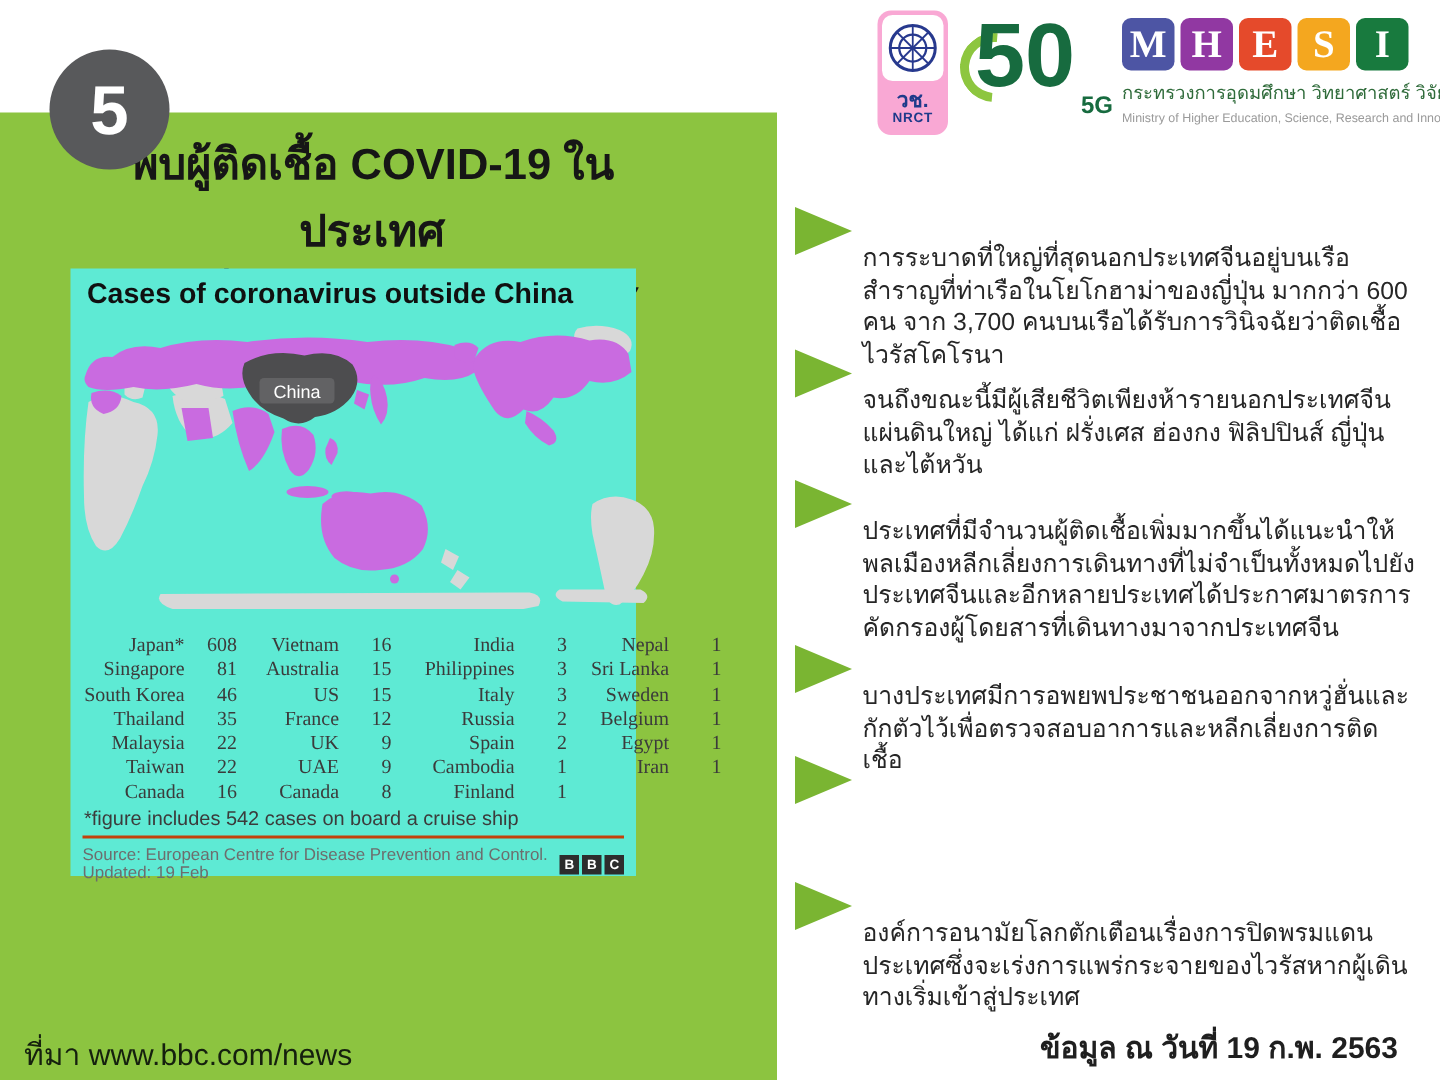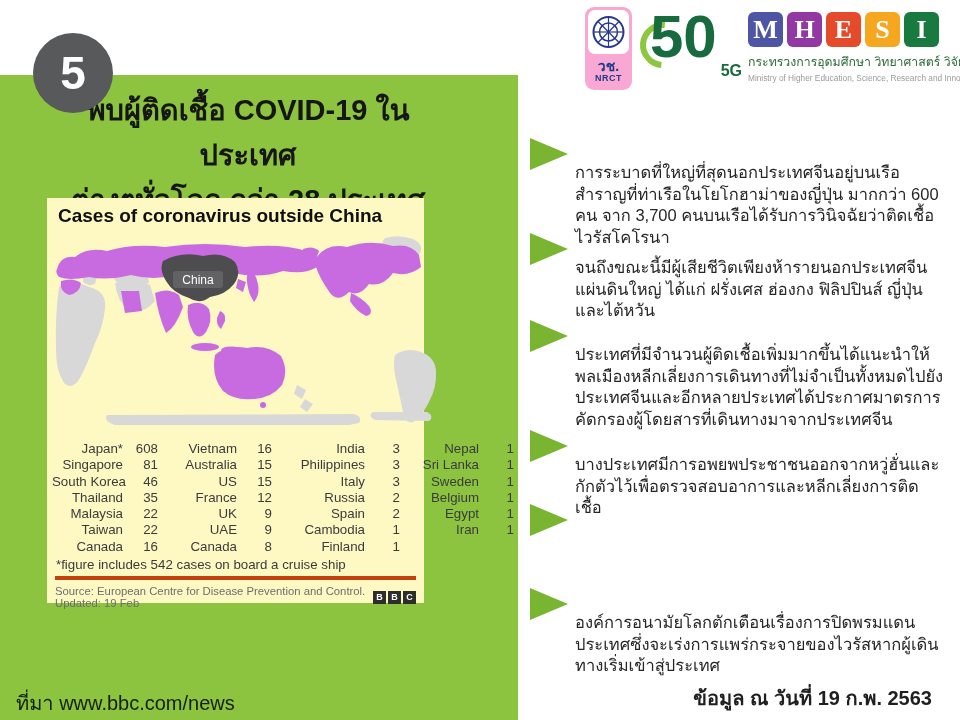--- a/index.html
+++ b/index.html
@@ -12,33 +12,33 @@
   
   .badge{position:absolute;left:33px;top:33px;width:80px;height:80px;border-radius:50%;
          background:#58595B;color:#fff;display:flex;align-items:center;justify-content:center;
          font-size:46px;font-weight:bold;z-index:3;}
 
   
   .title-block{position:absolute;left:40px;top:88px;width:416px;text-align:center;z-index:2;
                font-weight:bold;color:#161616;font-size:29px;line-height:1.55;}
 
   
-  .chart-box{position:absolute;left:47px;top:198px;width:377px;height:405px;background:#fef9c3;z-index:2;}
+  .chart-box{position:absolute;left:47px;top:179px;width:377px;height:405px;background:#5eead4;z-index:2;}
   .chart-title{position:absolute;left:11px;top:7px;font-size:19px;font-weight:bold;color:#101010;}
   .map-wrap{position:absolute;left:8px;top:36px;width:430px;height:198px;}
 
   .ctable{position:absolute;left:5px;top:243px;width:437px;display:grid;
-          grid-template-columns:106px 96px 110px 96px;column-gap:18px;
-          font-size:13.3px;color:#3b3b3b;}
+          grid-template-columns:106px 96px 110px 96px;column-gap:7px;
+          font-size:13.3px;color:#3b3b3b;font-family:Liberation Serif, serif;}
   .trow{display:flex;line-height:16.3px;}
   .tname{flex:1;text-align:right;white-space:nowrap;}
   .tval{width:26px;text-align:right;margin-left:9px;}
 
   .footnote{position:absolute;left:9px;top:359px;font-size:13.3px;color:#3b3b3b;}
-  .source-row{position:absolute;left:8px;right:8px;top:378px;border-top:4px solid #c2410c;
+  .source-row{position:absolute;left:8px;right:8px;top:378px;border-top:2px solid #c2410c;
               padding-top:5px;display:flex;justify-content:flex-start;align-items:center;
               font-size:11.3px;color:#6d6d6d;}
   .bbc{display:flex;gap:2px;}
   .bbc span{width:13px;height:13px;background:#2d2d2d;color:#fff;font-weight:bold;font-size:9px;
             display:flex;align-items:center;justify-content:center;}
 
   
   .bullet{position:absolute;left:530px;width:424px;display:flex;align-items:flex-start;}
   .tri{flex:0 0 auto;width:0;height:0;border-top:16px solid transparent;
        border-bottom:16px solid transparent;border-left:38px solid #7AB532;margin-top:2px;}

